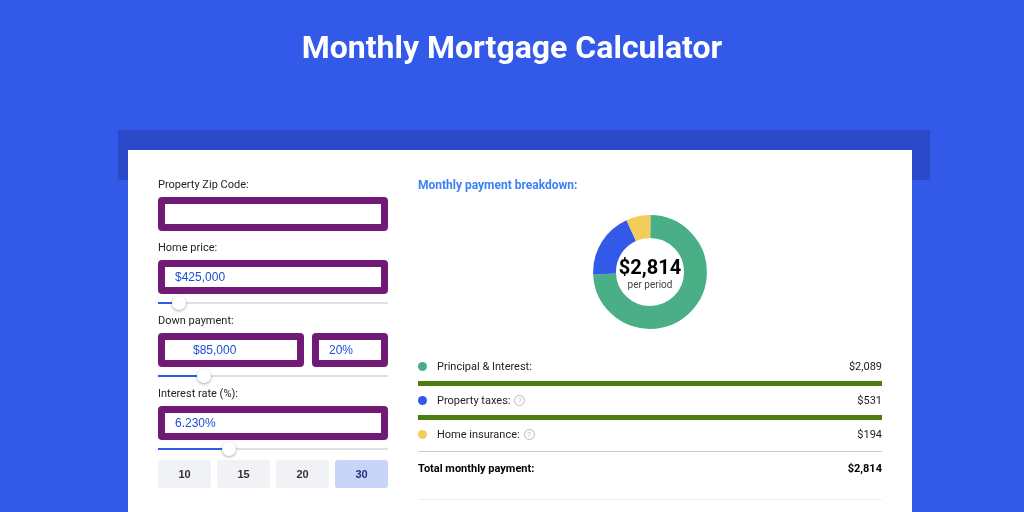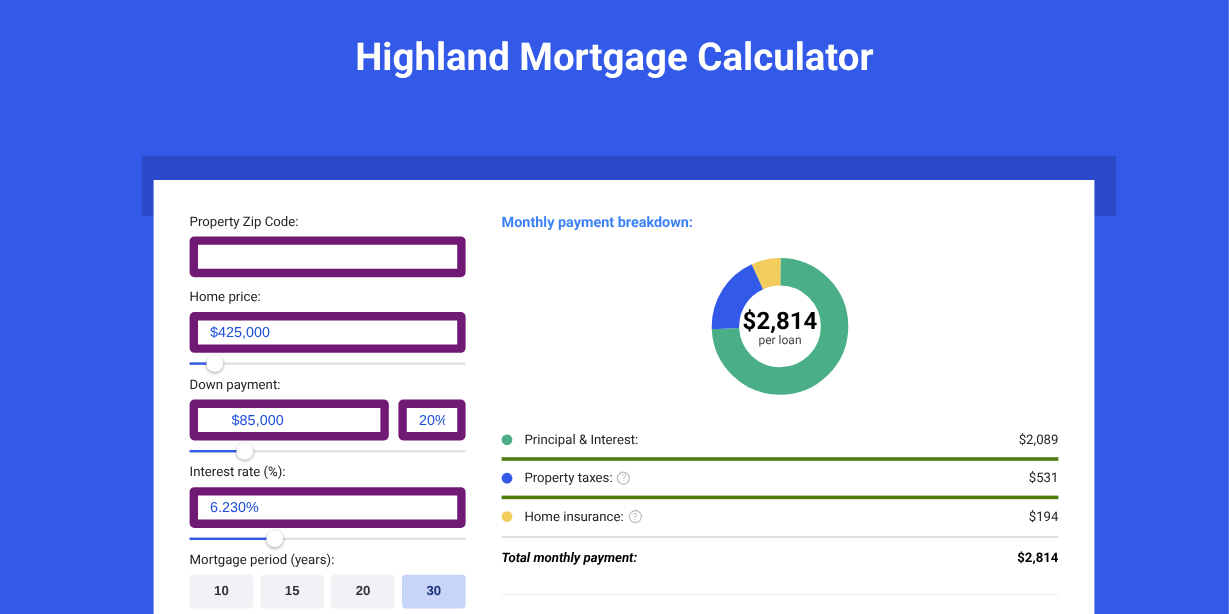--- a/index.html
+++ b/index.html
@@ -78,21 +78,21 @@
   top: -6px;
   width: 14px;
   height: 14px;
   background: #fff;
   border-radius: 50%;
   box-shadow: 0 1px 3px rgba(0,0,0,.35);
   transform: translateX(-50%);
 }
 .dp-row { display: flex; gap: 8px; }
 .dp-row .input-box:first-child { flex: 1; padding-left: 28px; }
-.dp-row .input-box:last-child { width: 56px; }
+.dp-row .input-box:last-child { width: 76px; }
 .period-btns { display: flex; gap: 6px; }
 .period-btn {
   flex: 1;
   height: 28px;
   border: none;
   border-radius: 3px;
   background: #f0f2f6;
   font-size: 11px;
   font-weight: 600;
   color: #333;
@@ -114,49 +114,49 @@
 }
 .donut { width: 120px; height: 120px; }
 .donut-center {
   position: absolute; text-align: center;
 }
 .donut-center .amount { font-size: 20px; font-weight: 700; }
 .donut-center .per { font-size: 10px; color: #444; }
 .legend { margin-top: 6px; }
 .legend-row {
   display: flex; align-items: center; padding: 8px 0;
-  border-bottom: 3px solid #4d7c0f; font-size: 11px;
+  border-bottom: 5px solid #4d7c0f; font-size: 11px;
 }
 .legend-row:last-of-type { border-bottom: none; }
 .dot {
   width: 9px; height: 9px; border-radius: 50%;
   margin-right: 10px; flex: 0 0 auto;
 }
 .legend-label { flex: 1; color: #222; display: flex; align-items: center; gap: 4px; }
 .legend-value { color: #222; }
 .info-icon {
   width: 11px; height: 11px; border-radius: 50%;
   border: 1px solid #bbb; color: #bbb; font-size: 8px;
   display: inline-flex; align-items: center; justify-content: center;
   line-height: 1;
 }
 .total-row {
   display: flex; padding: 10px 0; font-size: 11px; font-weight: 700;
   border-top: 1px solid #ccc; margin-top: 2px;
 }
-.total-row .t-label { flex: 1; font-style: italic; }
+.total-row .t-label { flex: 1; }
 .amort-section {
   border-top: 1px solid #eee; margin-top: 14px; padding-top: 14px;
 }
 .amort-title { font-size: 12px; font-weight: 700; margin-bottom: 8px; }
 </style>
 </head>
 <body>
 
-<div class="title-bar">Highland Mortgage Calculator</div>
+<div class="title-bar">Monthly Mortgage Calculator</div>
 <div class="shadow-band"></div>
 
 <div class="card">
 
   <div class="left-col">
 
     <div class="field-group">
       <label class="field-label">Property Zip Code:</label>
       <input class="input-box" value="" style="">
     </div>
@@ -185,21 +185,20 @@
     <div class="field-group">
       <label class="field-label">Interest rate (%):</label>
       <input class="input-box" value="6.230%" style="">
       <div class="slider-track">
         <div class="slider-fill" id="ir-fill" style="width: 31%;"></div>
         <div class="slider-thumb" id="ir-thumb" style="left: 31%;"></div>
       </div>
     </div>
 
     <div class="field-group">
-      <label class="field-label">Mortgage period (years):</label>
       <div class="period-btns" id="period-btns">
           <button class="period-btn">10</button>
           <button class="period-btn">15</button>
           <button class="period-btn">20</button>
           <button class="period-btn selected">30</button>
         </div>
     </div>
 
   </div>
 
@@ -207,21 +206,21 @@
     <div class="section-title">Monthly payment breakdown:</div>
 
     <div class="donut-wrap">
       <svg class="donut" viewBox="0 0 42 42" id="donut-svg">
           <circle cx="21" cy="21" r="15.915" fill="transparent" stroke="#4aae87" stroke-width="8" stroke-dasharray="74.23365739449224 25.763236769270875" stroke-dashoffset="24.99922354094078"></circle>
           <circle cx="21" cy="21" r="15.915" fill="transparent" stroke="#3359e8" stroke-width="8" stroke-dasharray="18.869349964803916 81.1275441989592" stroke-dashoffset="-49.234433853551465"></circle>
           <circle cx="21" cy="21" r="15.915" fill="transparent" stroke="#f3cd5b" stroke-width="8" stroke-dasharray="6.893886804466966 93.10300735929614" stroke-dashoffset="-68.10378381835538"></circle>
         </svg>
       <div class="donut-center">
         <div class="amount">$2,814</div>
-        <div class="per">per loan</div>
+        <div class="per">per period</div>
       </div>
     </div>
 
     <div class="legend" id="legend">
         <div class="legend-row">
           <span class="dot" style="background: rgb(74, 174, 135);"></span>
           <span class="legend-label">Principal &amp; Interest:</span>
           <span class="legend-value">$2,089</span>
         </div>
         <div class="legend-row">

